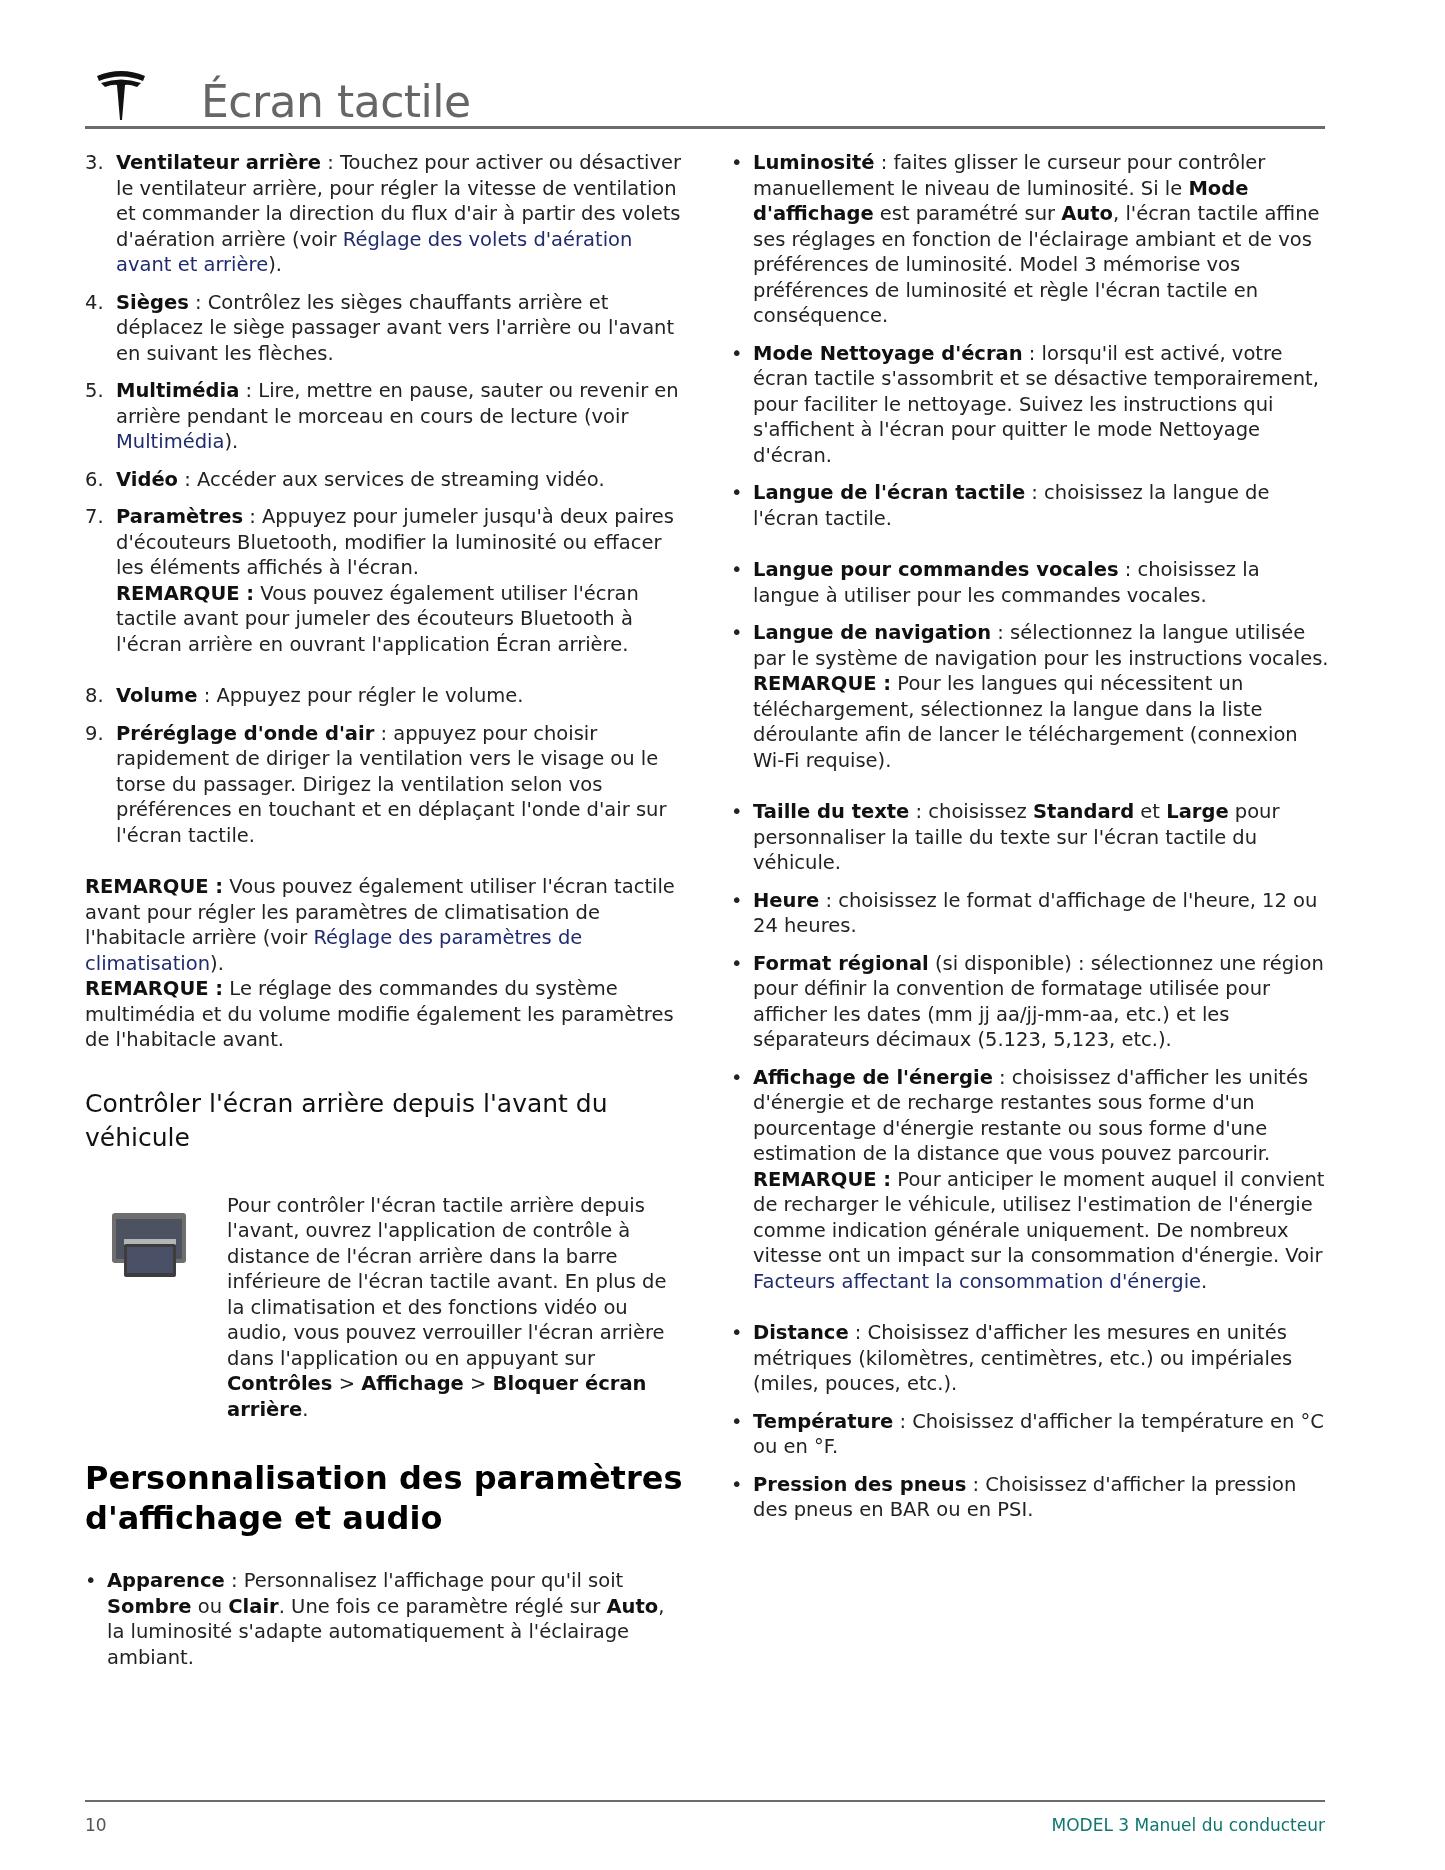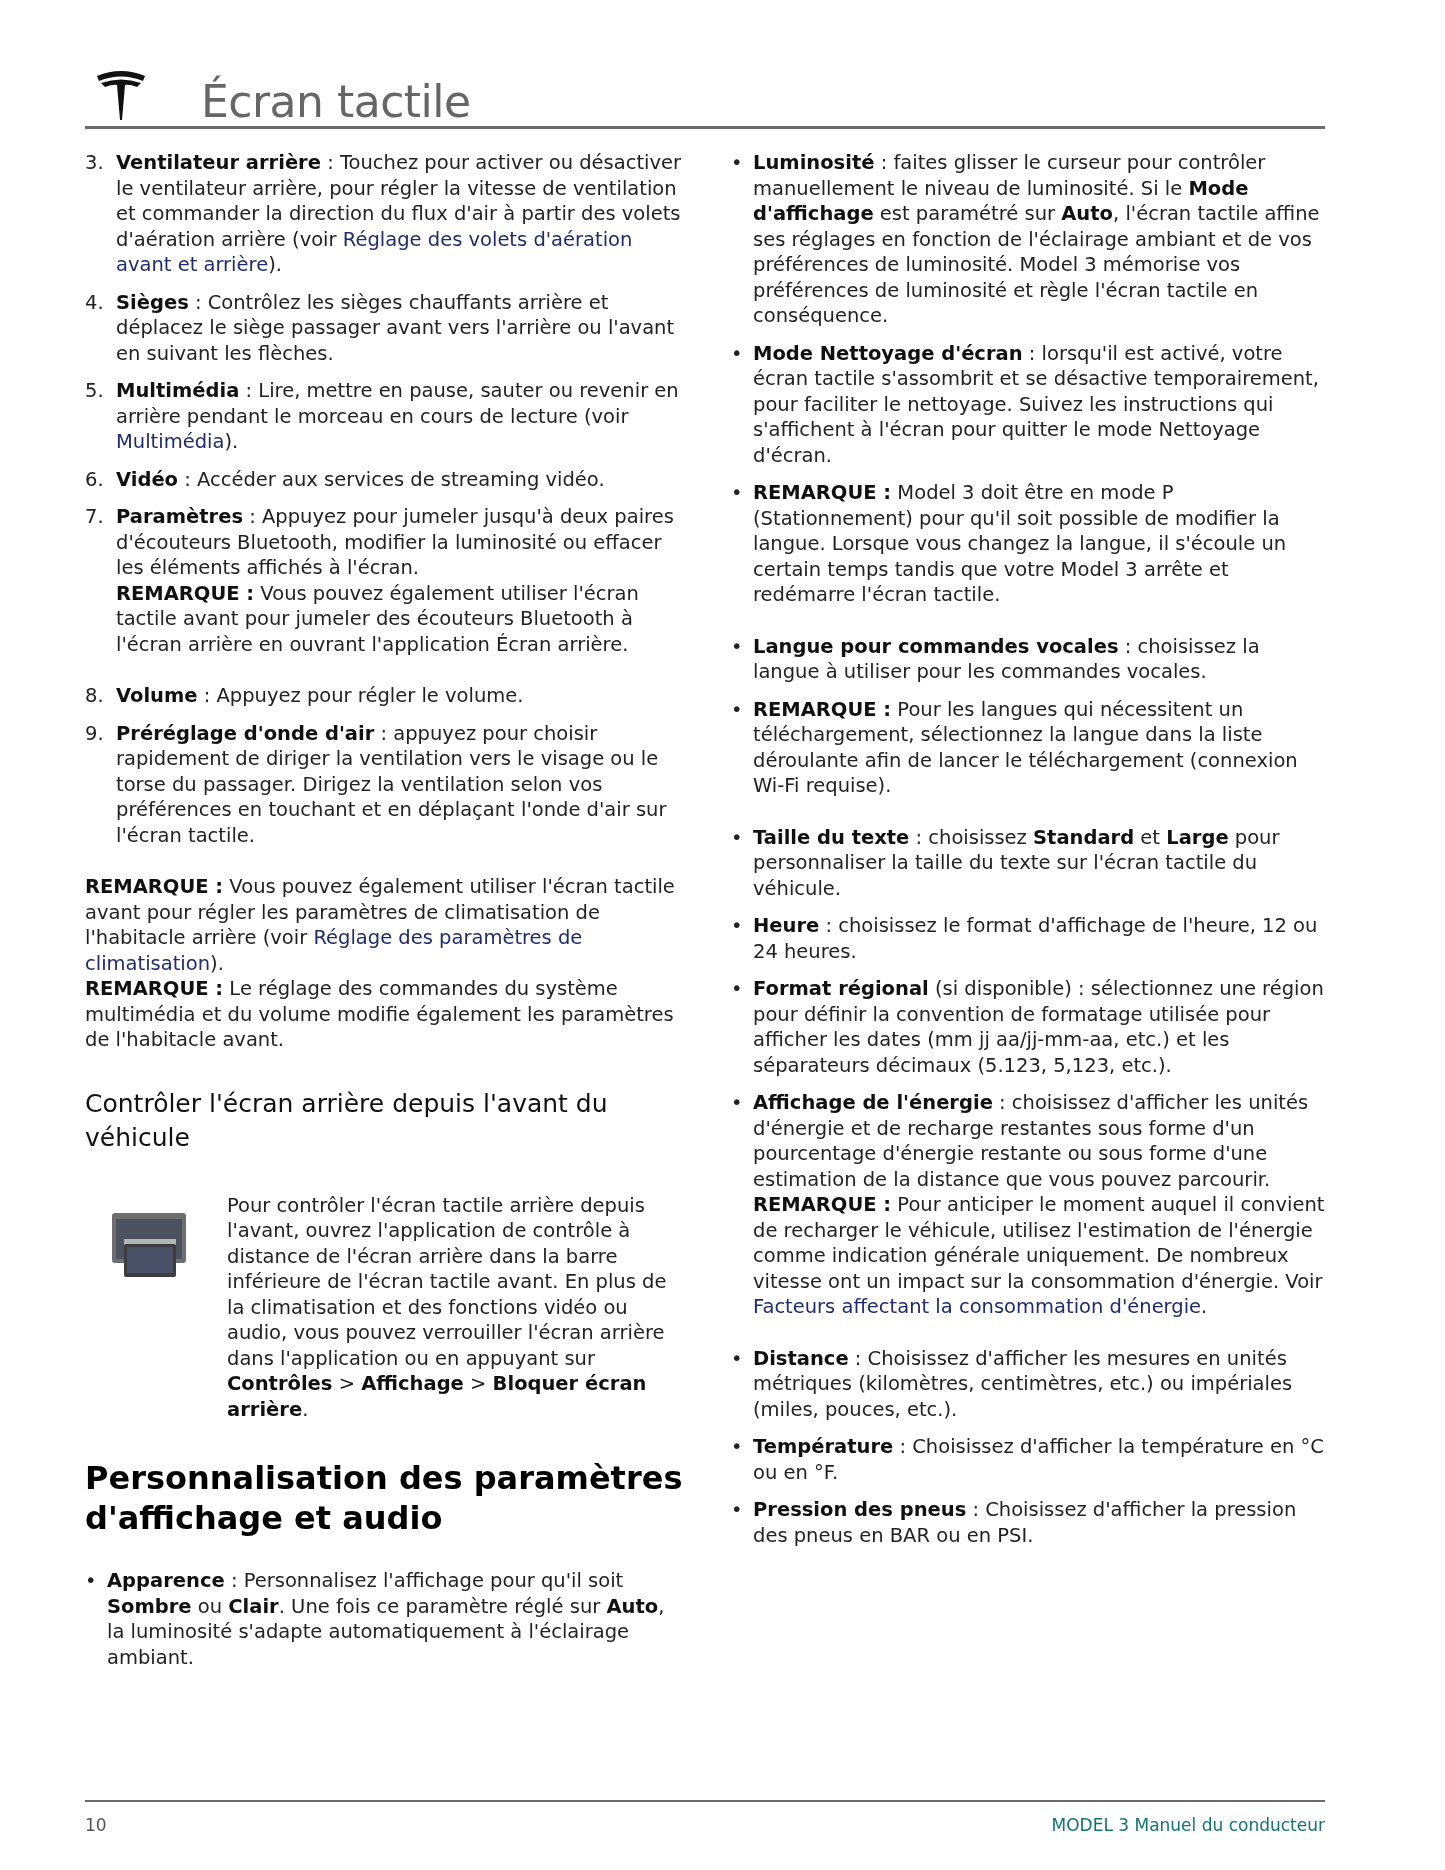--- a/index.html
+++ b/index.html
@@ -112,29 +112,30 @@
   <div class="bullet-item">
     <span class="dot">•</span>
     <p><b>Luminosité</b><span> : faites glisser le curseur pour contrôler manuellement le niveau de luminosité. Si le </span><b>Mode d'affichage</b><span> est paramétré sur </span><b>Auto</b><span>, l'écran tactile affine ses réglages en fonction de l'éclairage ambiant et de vos préférences de luminosité. Model 3 mémorise vos préférences de luminosité et règle l'écran tactile en conséquence.</span></p>
   </div>
   <div class="bullet-item">
     <span class="dot">•</span>
     <p><b>Mode Nettoyage d'écran</b><span> : lorsqu'il est activé, votre écran tactile s'assombrit et se désactive temporairement, pour faciliter le nettoyage. Suivez les instructions qui s'affichent à l'écran pour quitter le mode Nettoyage d'écran.</span></p>
   </div>
   <div class="bullet-item">
     <span class="dot">•</span>
-    <p class="note"><b>REMARQUE :</b><span> Model 3 doit être en mode P (Stationnement) pour qu'il soit possible de modifier la langue. Lorsque vous changez la langue, il s'écoule un certain temps tandis que votre Model 3 arrête et redémarre l'écran tactile.</span></p>
+    <p><b>Langue de l'écran tactile</b><span> : choisissez la langue de l'écran tactile.</span></p>
   </div>
   <div class="gap"></div>
   <div class="bullet-item">
     <span class="dot">•</span>
     <p><b>Langue pour commandes vocales</b><span> : choisissez la langue à utiliser pour les commandes vocales.</span></p>
   </div>
   <div class="bullet-item">
     <span class="dot">•</span>
+    <p><b>Langue de navigation</b><span> : sélectionnez la langue utilisée par le système de navigation pour les instructions vocales.</span></p>
     <p class="note"><b>REMARQUE :</b><span> Pour les langues qui nécessitent un téléchargement, sélectionnez la langue dans la liste déroulante afin de lancer le téléchargement (connexion Wi-Fi requise).</span></p>
   </div>
   <div class="gap"></div>
   <div class="bullet-item">
     <span class="dot">•</span>
     <p><b>Taille du texte</b><span> : choisissez </span><b>Standard</b><span> et </span><b>Large</b><span> pour personnaliser la taille du texte sur l'écran tactile du véhicule.</span></p>
   </div>
   <div class="bullet-item">
     <span class="dot">•</span>
     <p><b>Heure</b><span> : choisissez le format d'affichage de l'heure, 12 ou 24 heures.</span></p>

